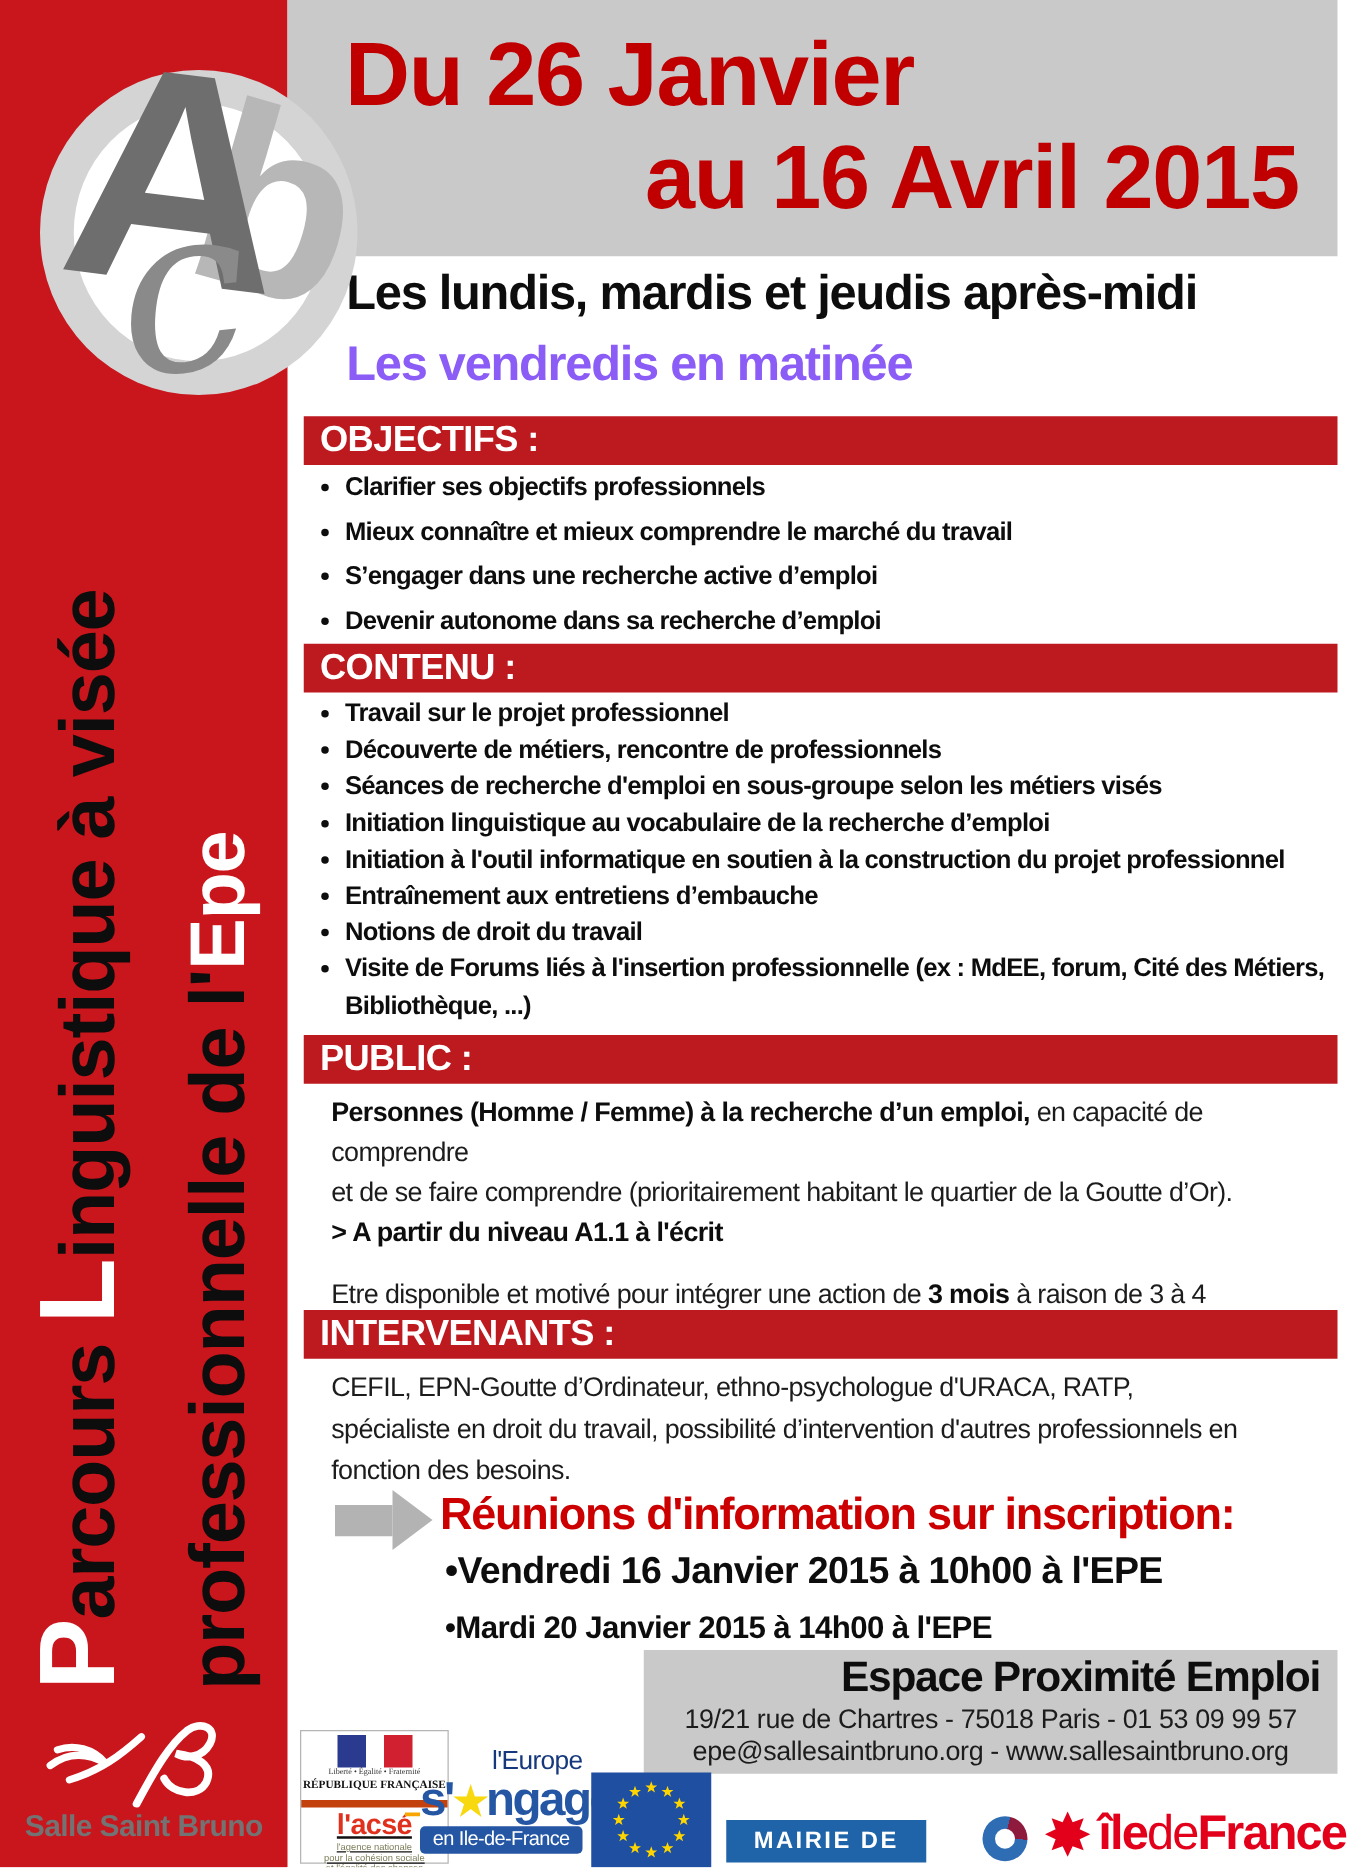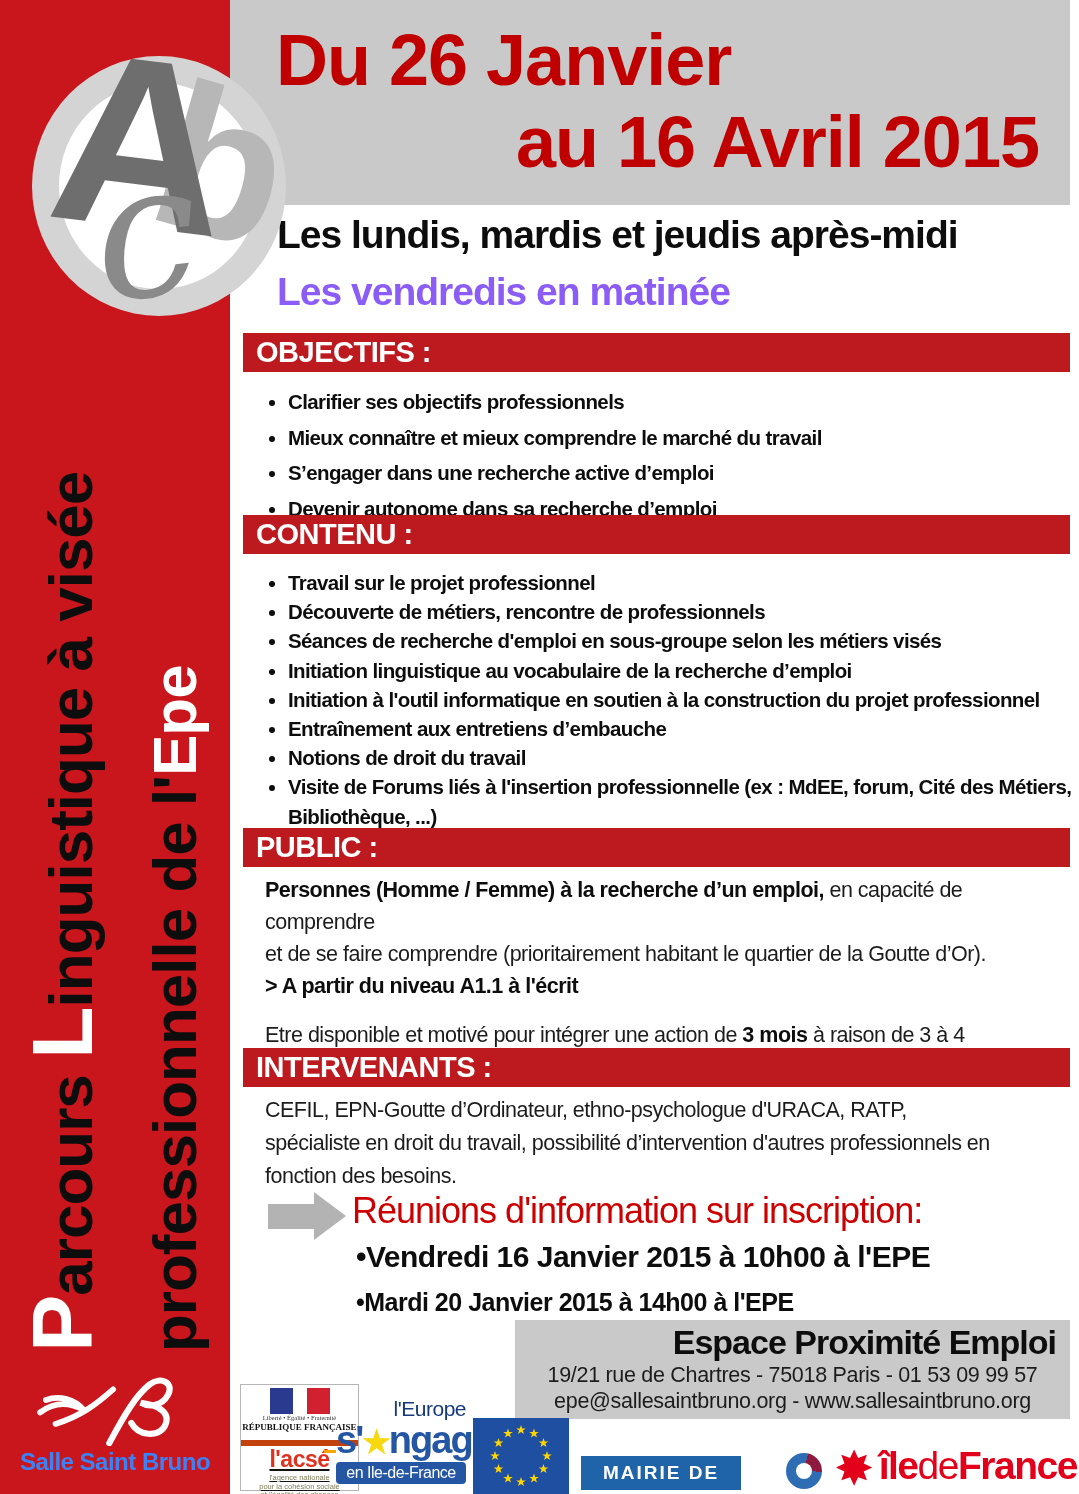--- a/index.html
+++ b/index.html
@@ -10,21 +10,21 @@
   .sidebar{position:absolute;left:0;top:0;width:230px;height:1494px;background:#c9151c;}
   .vtitle{position:absolute;left:10px;top:1352px;width:1050px;height:220px;
           transform:rotate(-90deg);transform-origin:0 0;}
   .vline{font-weight:bold;font-size:62px;line-height:104px;white-space:nowrap;color:#0d0d0d;letter-spacing:-1px;}
   .vcap{color:#ffffff;font-size:86px;}
   .vhl{color:#ffffff;}
 
   
   .ssb-logo{position:absolute;left:32px;top:1374px;width:168px;height:72px;}
   .ssb-text{position:absolute;left:0;top:1448px;width:230px;text-align:center;
-            color:#3b82f6;font-weight:bold;font-size:24px;letter-spacing:-0.5px;}
+            color:#737373;font-weight:bold;font-size:24px;letter-spacing:-0.5px;}
 
   
   .abc{position:absolute;left:32px;top:56px;width:254px;height:260px;z-index:5;}
   .abc-circle{position:absolute;left:0;top:0;width:254px;height:260px;border-radius:50%;
               background:#ffffff;border:27px solid #d4d4d4;box-sizing:border-box;}
   .abc-a{position:absolute;left:22px;top:-34px;font-size:242px;line-height:1;font-weight:bold;
          color:#6e6e6e;transform:rotate(7deg);z-index:3;}
   .abc-b{position:absolute;left:128px;top:6px;font-size:205px;line-height:1;font-weight:bold;
          color:#b7b7b7;transform:rotate(16deg);z-index:2;}
   .abc-c{position:absolute;left:62px;top:84px;font-size:185px;line-height:1;
@@ -43,21 +43,21 @@
   
   .bar{position:absolute;left:243px;width:827px;height:39px;background:#bd1a20;
        color:#fff;font-weight:bold;font-size:29px;line-height:39px;
        padding-left:13px;box-sizing:border-box;letter-spacing:-0.5px;}
   .bar-objectifs{top:333px;}
   .bar-contenu{top:515px;}
   .bar-public{top:828px;}
   .bar-intervenants{top:1048px;}
 
   
-  ul.blist{position:absolute;left:254px;margin:12px;padding:0 0 0 22px;list-style:disc;
+  ul.blist{position:absolute;left:254px;margin:0;padding:0 0 0 22px;list-style:disc;
            font-weight:bold;font-size:20.5px;color:#0d0d0d;letter-spacing:-0.6px;}
   ul.blist li{white-space:nowrap;}
   .objectifs-list{top:372px;}
   .objectifs-list li{line-height:35.5px;}
   .contenu-list{top:556px;}
   .contenu-list li{line-height:29.2px;}
   li.continuation{list-style:none;}
 
   
   .ptext{position:absolute;left:265px;width:812px;font-size:21.5px;line-height:32px;
@@ -66,21 +66,21 @@
   .interv-text{top:1094px;line-height:33px;}
   .ptext b{color:#0d0d0d;}
   .avail{display:block;margin-top:17px;}
 
   
   .arrow{position:absolute;left:268px;top:1192px;width:78px;height:48px;}
   .arrow-rect{position:absolute;left:0;top:12px;width:46px;height:25px;background:#b3b3b3;}
   .arrow-head{position:absolute;left:46px;top:0;width:0;height:0;
               border-top:24px solid transparent;border-bottom:24px solid transparent;
               border-left:32px solid #b3b3b3;}
-  .meet-head{position:absolute;left:352px;top:1190px;font-size:36px;font-weight:normal;
+  .meet-head{position:absolute;left:352px;top:1190px;font-size:36px;font-weight:bold;
              color:#cc0000;letter-spacing:-1px;white-space:nowrap;}
   .meet-item1{position:absolute;left:356px;top:1240px;font-size:30px;font-weight:bold;
               color:#0d0d0d;letter-spacing:-0.5px;white-space:nowrap;}
   .meet-item2{position:absolute;left:356px;top:1288px;font-size:25px;font-weight:bold;
               color:#0d0d0d;letter-spacing:-0.5px;white-space:nowrap;}
 
   
   .contact{position:absolute;left:515px;top:1320px;width:555px;height:99px;background:#c9c9c9;
            box-sizing:border-box;padding-top:2px;}
   .contact-name{text-align:right;padding-right:14px;font-size:34px;line-height:40px;

